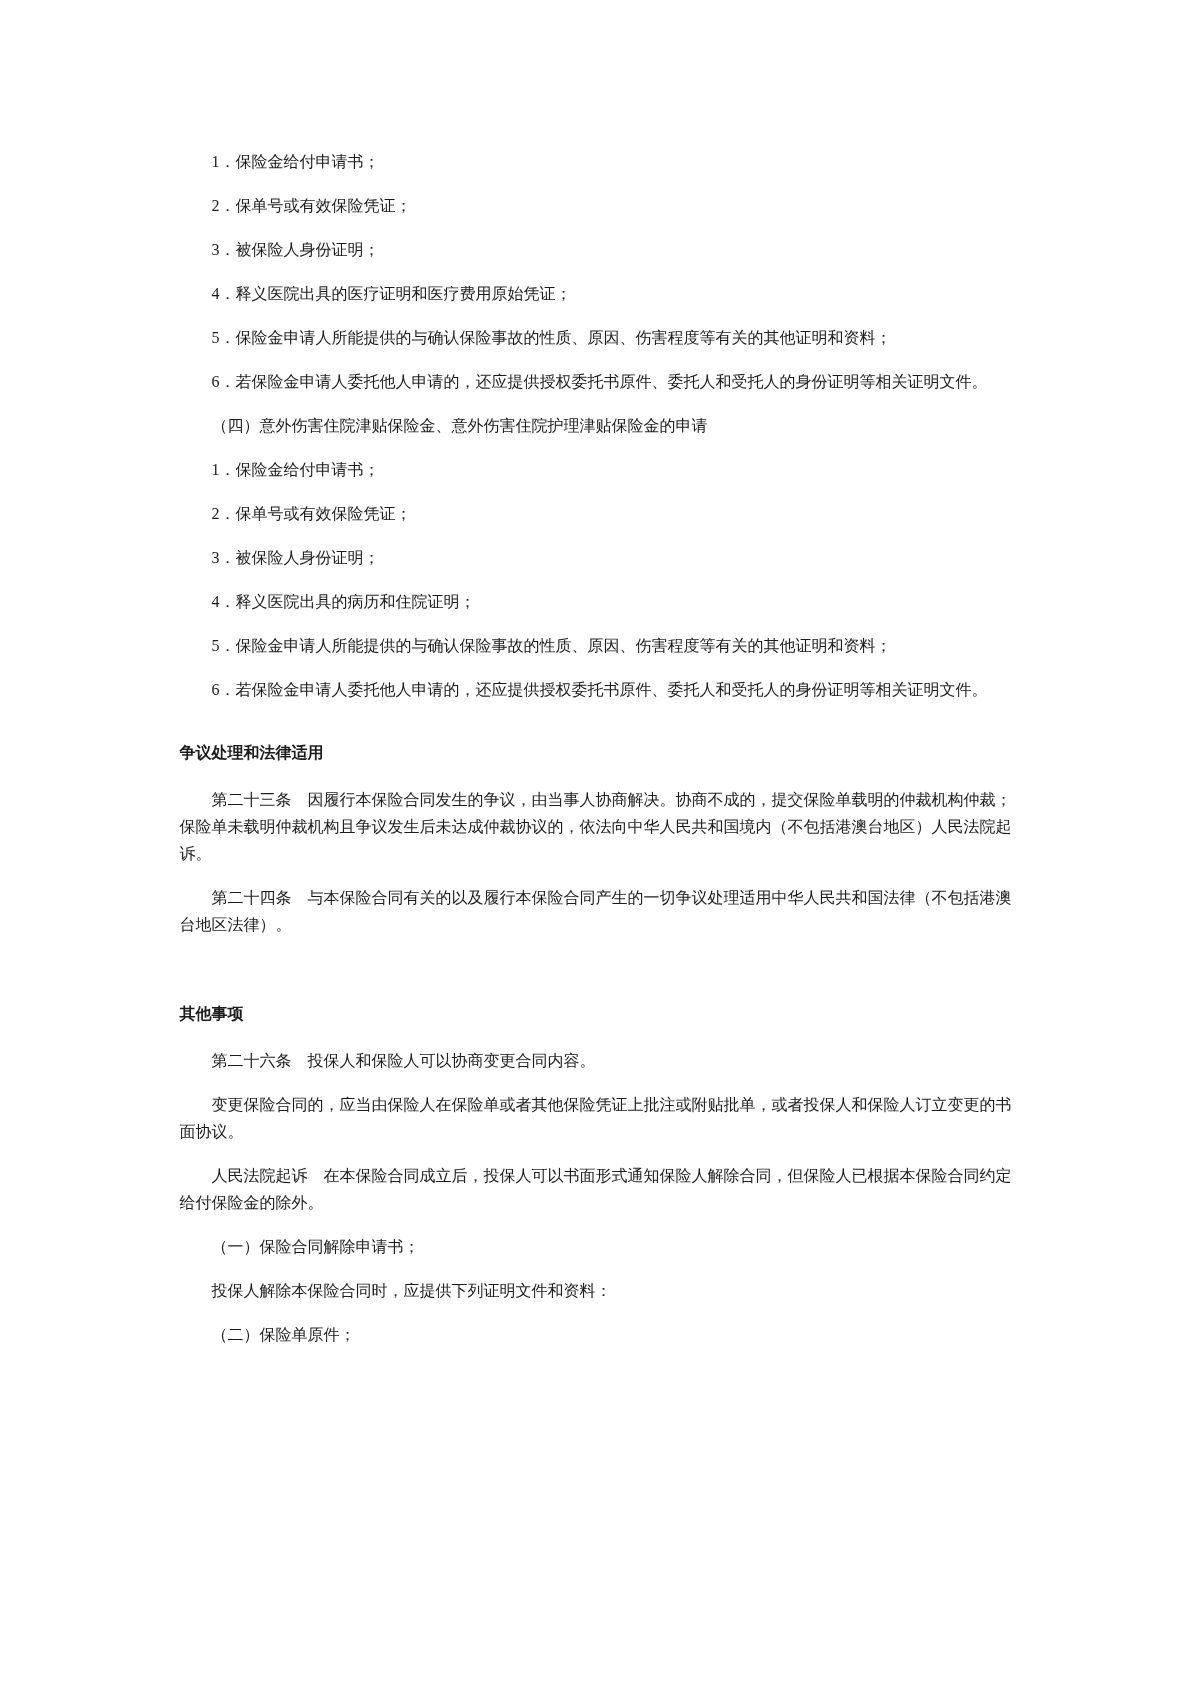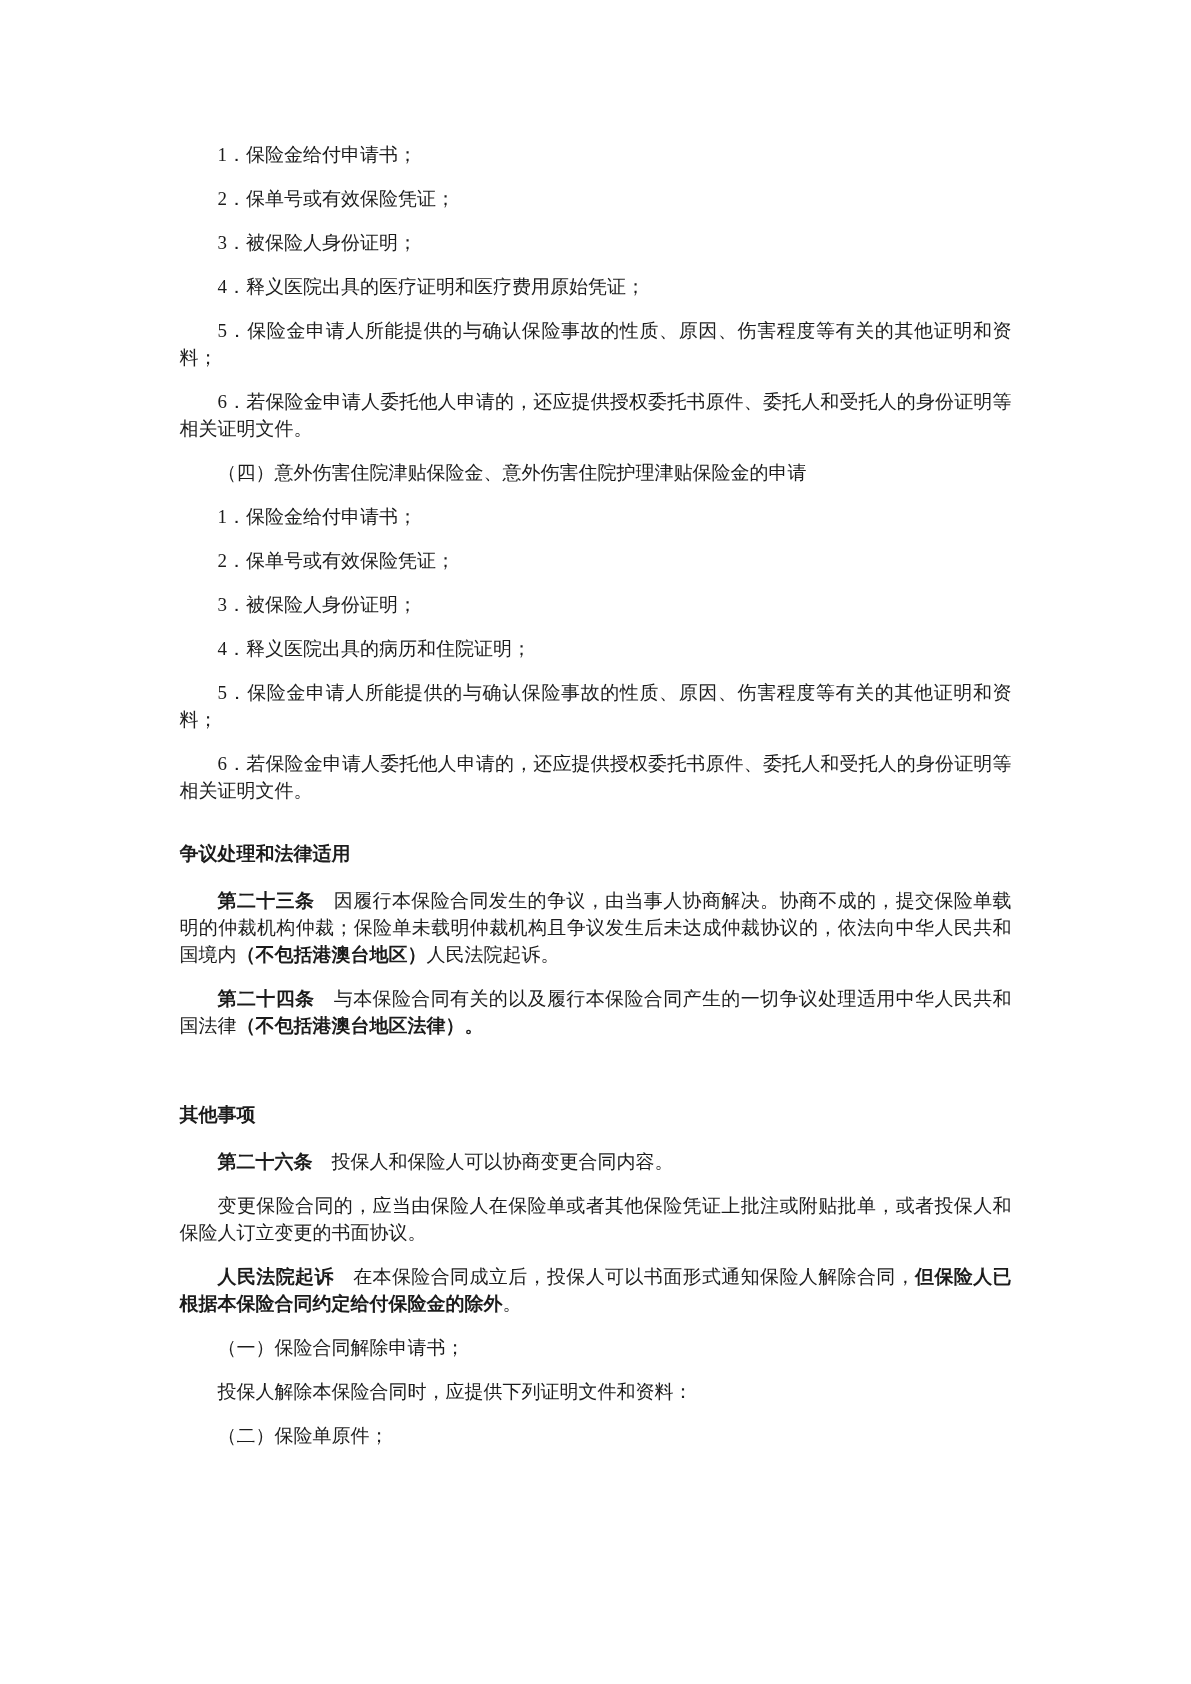--- a/index.html
+++ b/index.html
@@ -10,35 +10,35 @@
     font-family: "Liberation Serif", "DejaVu Serif", serif;
     color: #1c1c1c;
     overflow: hidden;
   }
   .doc {
     width: 832px;
     margin: 0 auto;
     padding-top: 141px;
   }
   .blk {
-    margin: 0 0 17px 0;
-    font-size: 19px;
+    margin: 7px 0 17px 0;
+    font-size: 16px;
     line-height: 27px;
     text-align: justify;
     text-indent: 2em;
   }
   .sub_heading { font-weight: normal; }
   .center_heading {
     text-indent: 0;
     font-weight: bold;
     margin-top: 36px;
     margin-bottom: 20px;
   }
   .sp-xl { margin-top: 62px; }
-  .bold { font-weight: bold; }
+  .bold { font-weight: normal; }
 </style>
 </head>
 <body>
 
 <div class="doc">
   <div>
       <p class="blk item"><span class="">1．保险金给付申请书；</span></p>
       <p class="blk item"><span class="">2．保单号或有效保险凭证；</span></p>
       <p class="blk item"><span class="">3．被保险人身份证明；</span></p>
       <p class="blk item"><span class="">4．释义医院出具的医疗证明和医疗费用原始凭证；</span></p>

